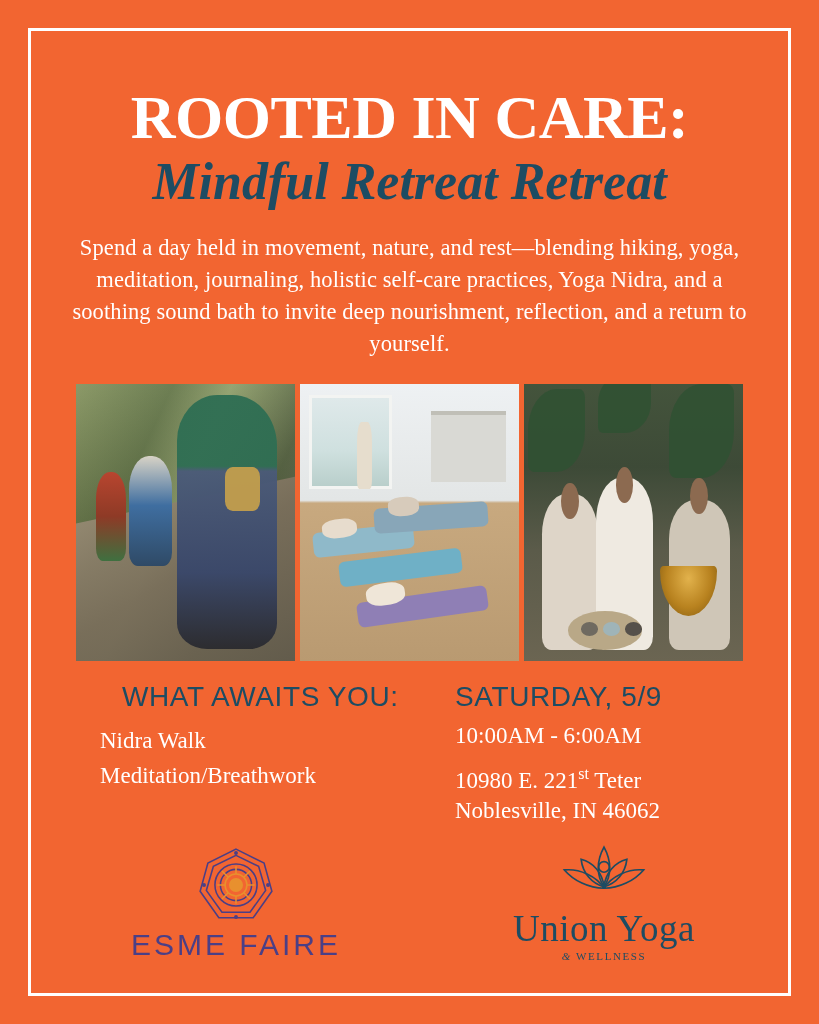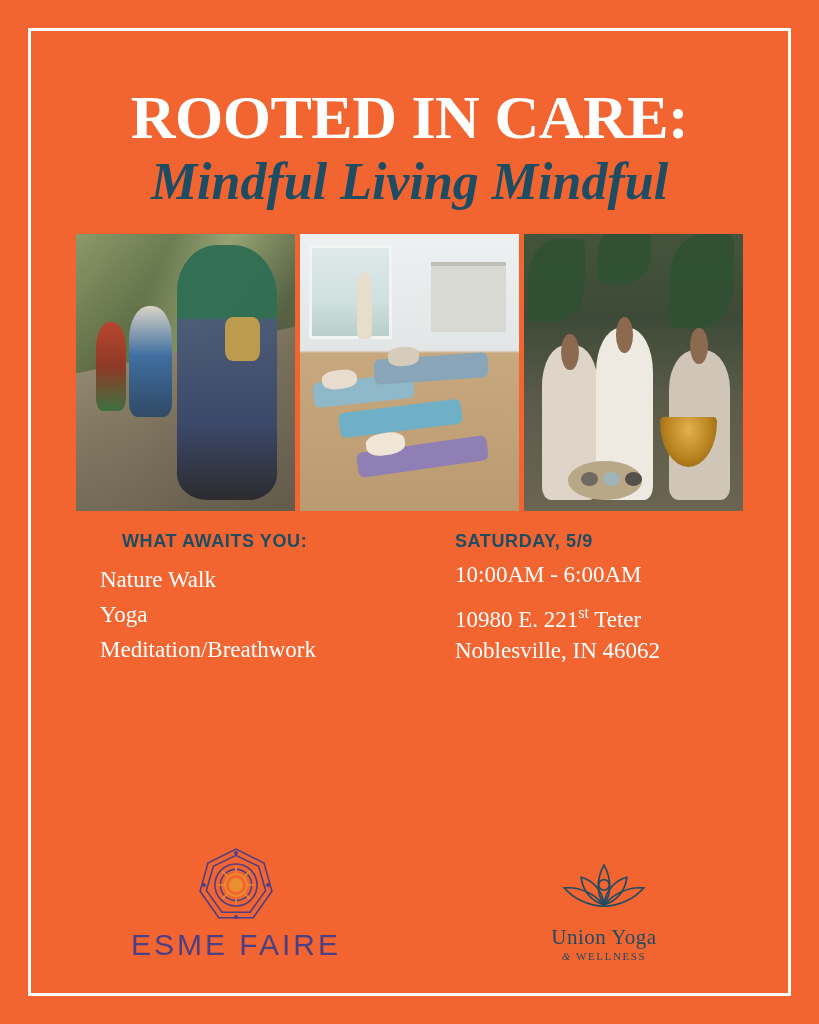--- a/index.html
+++ b/index.html
@@ -256,22 +256,22 @@
     margin: 20px 0 0 0;
     display: flex;
     padding-left: 50px;
   }
   .col-left { width: 355px; }
   .col-right { flex: 1; }
 
   .heading {
     margin: 0 0 10px 0;
     font-family: "Liberation Sans", sans-serif;
-    font-weight: bold;
-    font-size: 18px;
+    font-weight: normal;
+    font-size: 28px;
     letter-spacing: 0.6px;
     color: #1d4c63;
   }
   .col-left .heading { padding-left: 22px; }
 
   .list {
     margin: 0;
     padding: 0;
     list-style: none;
   }
@@ -325,43 +325,44 @@
   .logo-union {
     position: absolute;
     right: 40px;
     bottom: 6px;
     width: 250px;
     text-align: center;
   }
   .logo-union .lotus { display: block; margin: 0 auto 2px auto; }
   .logo-union .wordmark {
     font-family: "Liberation Serif", serif;
-    font-size: 21px;
+    font-size: 37px;
     color: #1d4c63;
     letter-spacing: 0.5px;
   }
   .logo-union .tagline {
     font-family: "Liberation Serif", serif;
     font-size: 11px;
     letter-spacing: 1.6px;
     color: #1d4c63;
   }
   .logo-union .tagline .amp { font-style: italic; }
 </style>
 </head>
 <body>
 
 <div class="poster">
   <div class="poster-border"></div>
 
   <div class="content">
 
     <h1 class="title-main">ROOTED IN CARE:</h1>
-    <h2 class="title-sub">Mindful Living Mindful</h2>
-
+    <h2 class="title-sub">Mindful Retreat Retreat</h2>
+
+    <p class="description">Spend a day held in movement, nature, and rest—blending hiking, yoga, meditation, journaling, holistic self-care practices, Yoga Nidra, and a soothing sound bath to invite deep nourishment, reflection, and a return to yourself.</p>
 
     <div class="photos">
       <div class="photo ph1">
         <div class="trail"></div>
         <div class="hiker-c"></div>
         <div class="hiker-b"></div>
         <div class="hiker-a"></div>
         <div class="pack"></div>
       </div>
       <div class="photo ph2">
@@ -391,22 +392,21 @@
         <div class="stone s2"></div>
         <div class="stone s3"></div>
         <div class="bowl"></div>
       </div>
     </div>
 
     <div class="info">
       <div class="col-left">
         <div class="heading">WHAT AWAITS YOU:</div>
         <ul class="list">
-          <li>Nature Walk</li>
-          <li>Yoga</li>
+          <li>Nidra Walk</li>
           <li>Meditation/Breathwork</li>
         </ul>
       </div>
       <div class="col-right">
         <div class="heading">SATURDAY, 5/9</div>
         <p class="time">10:00AM - 6:00AM</p>
         <ul class="addr">
           <li><span>10980 E. 221</span><sup>st</sup><span> Teter</span></li>
           <li>Noblesville, IN 46062</li>
         </ul>

